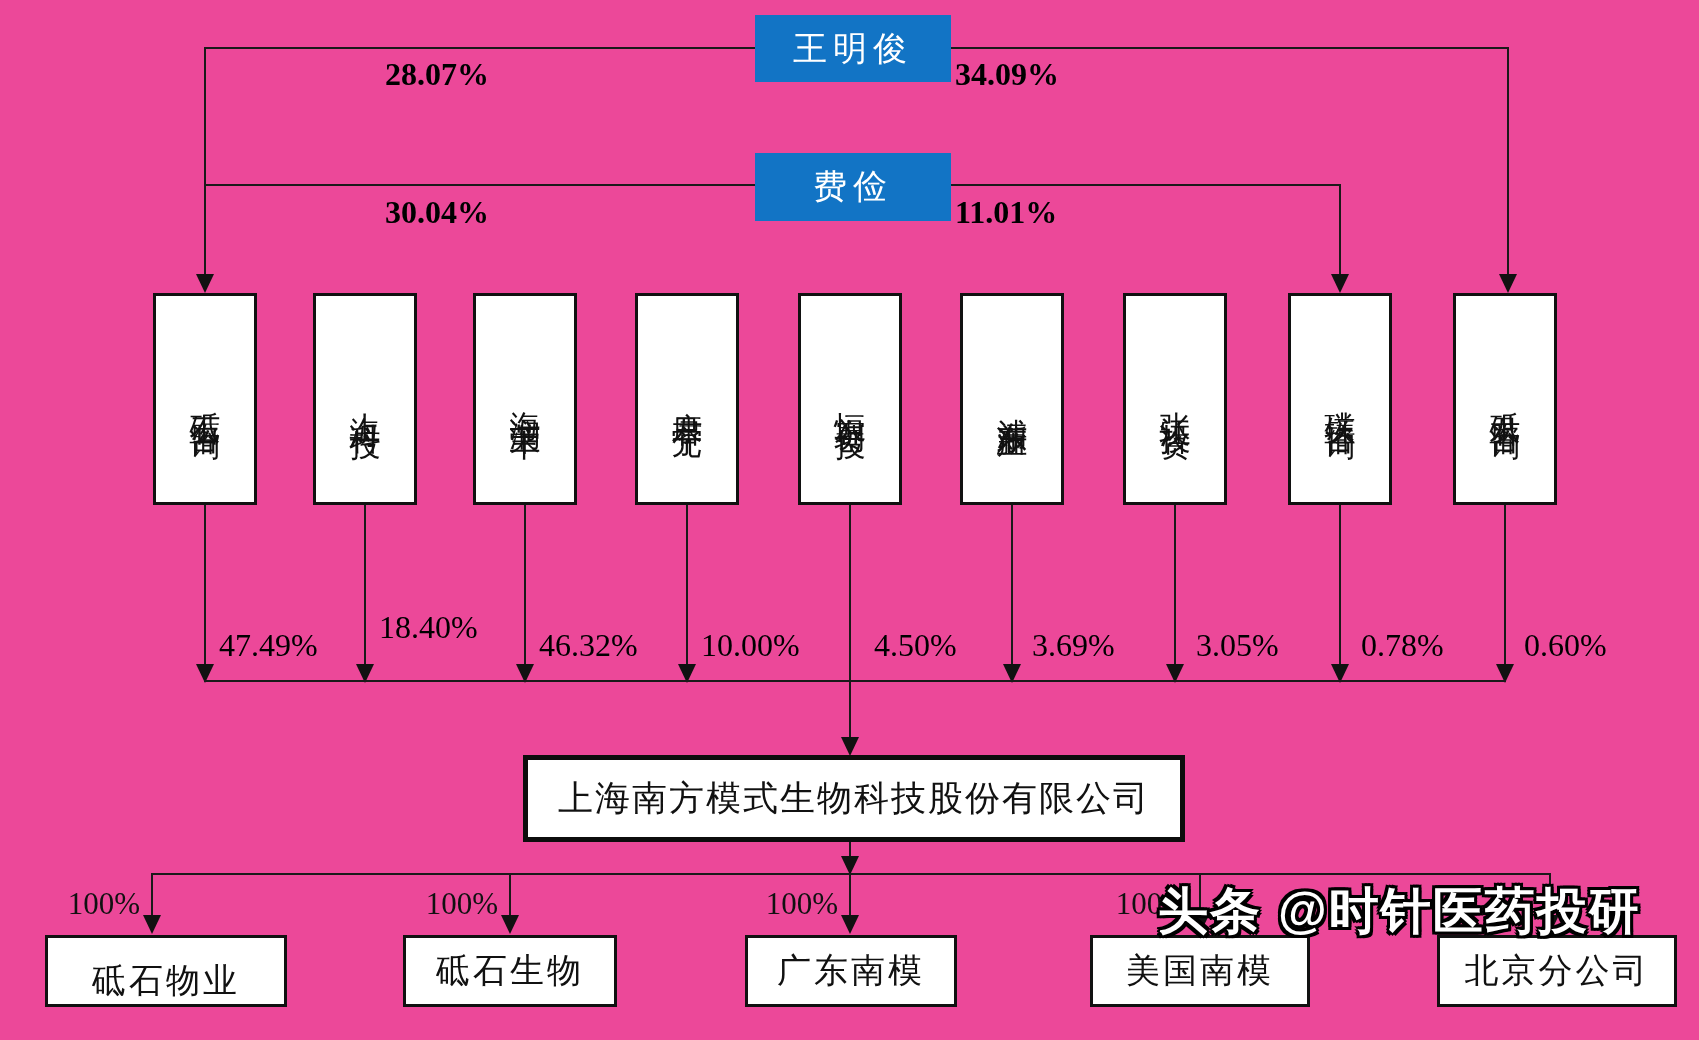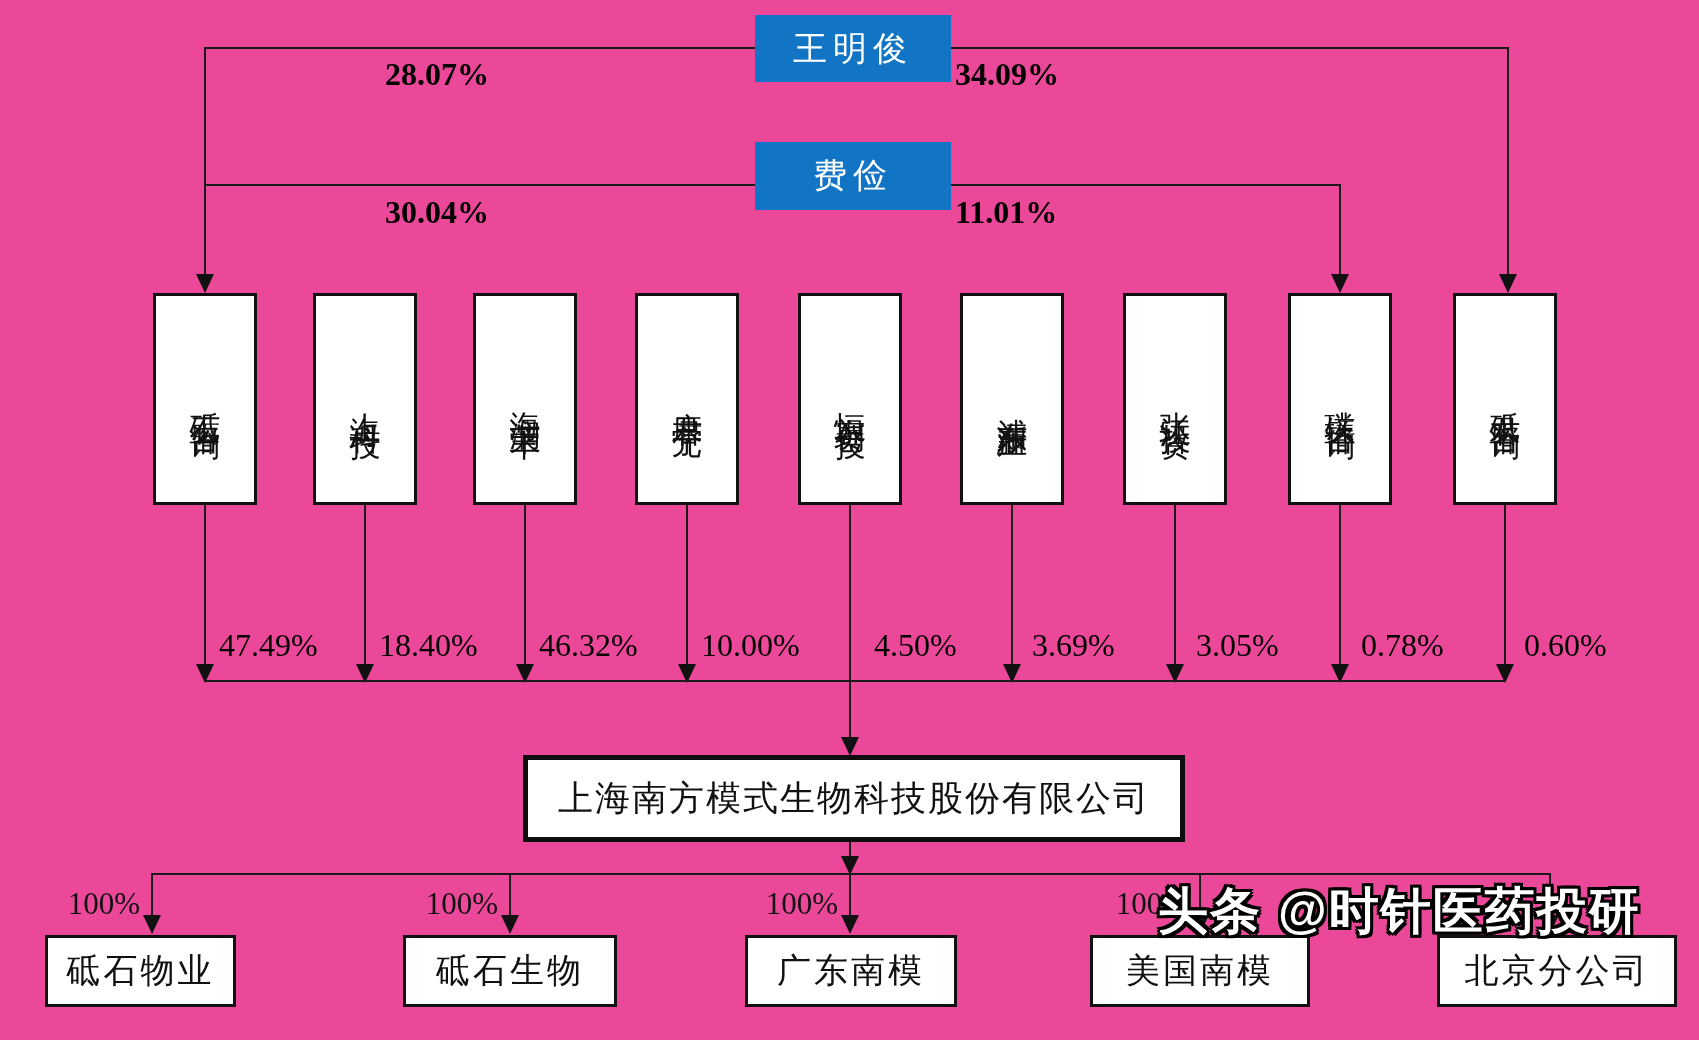--- a/index.html
+++ b/index.html
@@ -36,21 +36,21 @@
                 -3px 0 0 #000, 3px 0 0 #000, 0 -3px 0 #000, 0 3px 0 #000;}
 </style>
 </head>
 <body>
 
 <div id="stage">
 
   <div class="owner-box" style="top:15px;height:67px;">
     <span>王明俊</span>
   </div>
-  <div class="owner-box" style="top:142px;height:68px;font-family:Liberation Serif, serif;">
+  <div class="owner-box" style="top:153px;height:68px;font-family:Liberation Serif, serif;">
     <span>费俭</span>
   </div>
 
   <div class="hline" style="left:204px;top:47px;width:551px;"></div>
   <div class="hline" style="left:951px;top:47px;width:558px;"></div>
   <div class="hline" style="left:204px;top:184px;width:551px;"></div>
   <div class="hline" style="left:951px;top:184px;width:390px;"></div>
   <div class="vline" style="left:204px;top:47px;height:227px;"></div>
   <div class="vline" style="left:1507px;top:47px;height:227px;"></div>
   <div class="vline" style="left:1339px;top:184px;height:90px;"></div>
@@ -103,21 +103,21 @@
   <div class="arr-down" style="left:196px;top:664px;"></div>
   <div class="arr-down" style="left:356px;top:664px;"></div>
   <div class="arr-down" style="left:516px;top:664px;"></div>
   <div class="arr-down" style="left:678px;top:664px;"></div>
   <div class="arr-down" style="left:1003px;top:664px;"></div>
   <div class="arr-down" style="left:1166px;top:664px;"></div>
   <div class="arr-down" style="left:1331px;top:664px;"></div>
   <div class="arr-down" style="left:1496px;top:664px;"></div>
 
   <div class="pct" style="left:219px;top:627px;">47.49%</div>
-  <div class="pct" style="left:379px;top:627px;">18.40%</div>
+  <div class="pct" style="left:379px;top:609px;">18.40%</div>
   <div class="pct" style="left:539px;top:627px;">46.32%</div>
   <div class="pct" style="left:701px;top:627px;">10.00%</div>
   <div class="pct" style="left:874px;top:627px;">4.50%</div>
   <div class="pct" style="left:1032px;top:627px;">3.69%</div>
   <div class="pct" style="left:1196px;top:627px;">3.05%</div>
   <div class="pct" style="left:1361px;top:627px;">0.78%</div>
   <div class="pct" style="left:1524px;top:627px;">0.60%</div>
 
   <div class="hline" style="left:204px;top:680px;width:1302px;"></div>
   <div class="arr-down" style="left:841px;top:737px;"></div>
@@ -138,21 +138,21 @@
   <div class="arr-down" style="left:501px;top:915px;"></div>
   <div class="arr-down" style="left:841px;top:915px;"></div>
   <div class="arr-down" style="left:1191px;top:915px;"></div>
   <div class="arr-down" style="left:1541px;top:915px;"></div>
 
   <div class="pct100" style="left:28px;">100%</div>
   <div class="pct100" style="left:386px;">100%</div>
   <div class="pct100" style="left:726px;">100%</div>
   <div class="pct100" style="left:1076px;">100%</div>
 
-  <div class="sub-box" style="left:45px;width:191px;">
+  <div class="sub-box" style="left:45px;width:242px;align-items:flex-end;">
       <span>砥石物业</span>
     </div>
   <div class="sub-box" style="left:403px;width:214px;">
       <span>砥石生物</span>
     </div>
   <div class="sub-box" style="left:745px;width:212px;">
       <span>广东南模</span>
     </div>
   <div class="sub-box" style="left:1090px;width:220px;">
       <span>美国南模</span>

